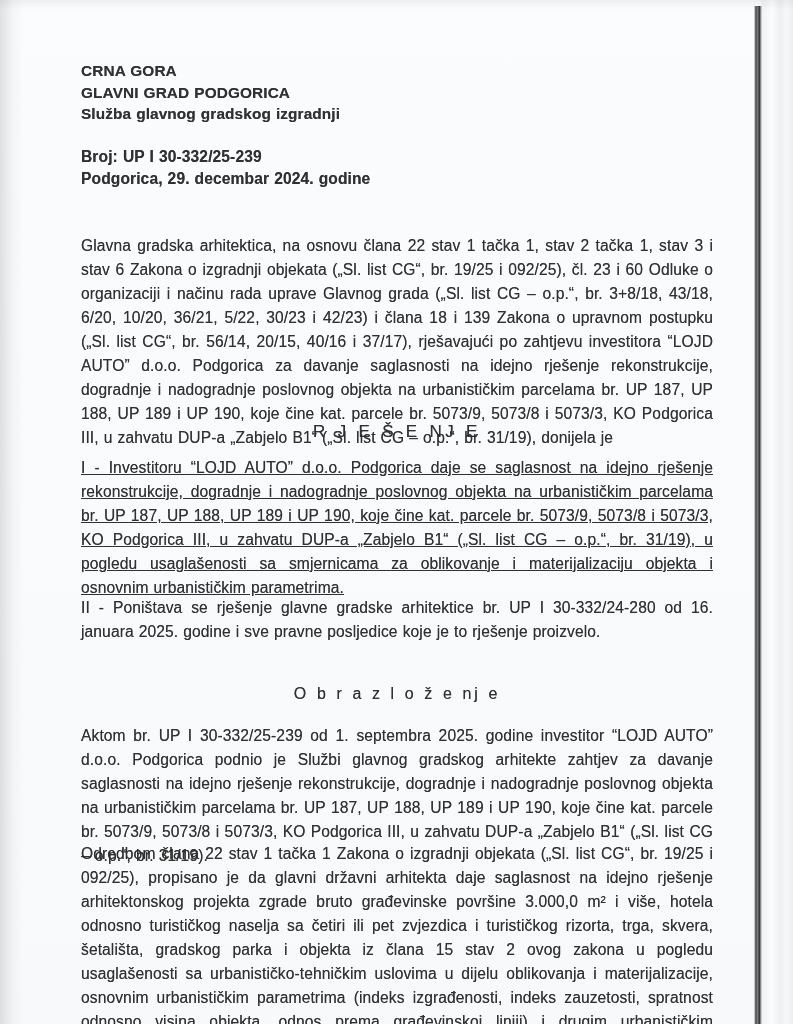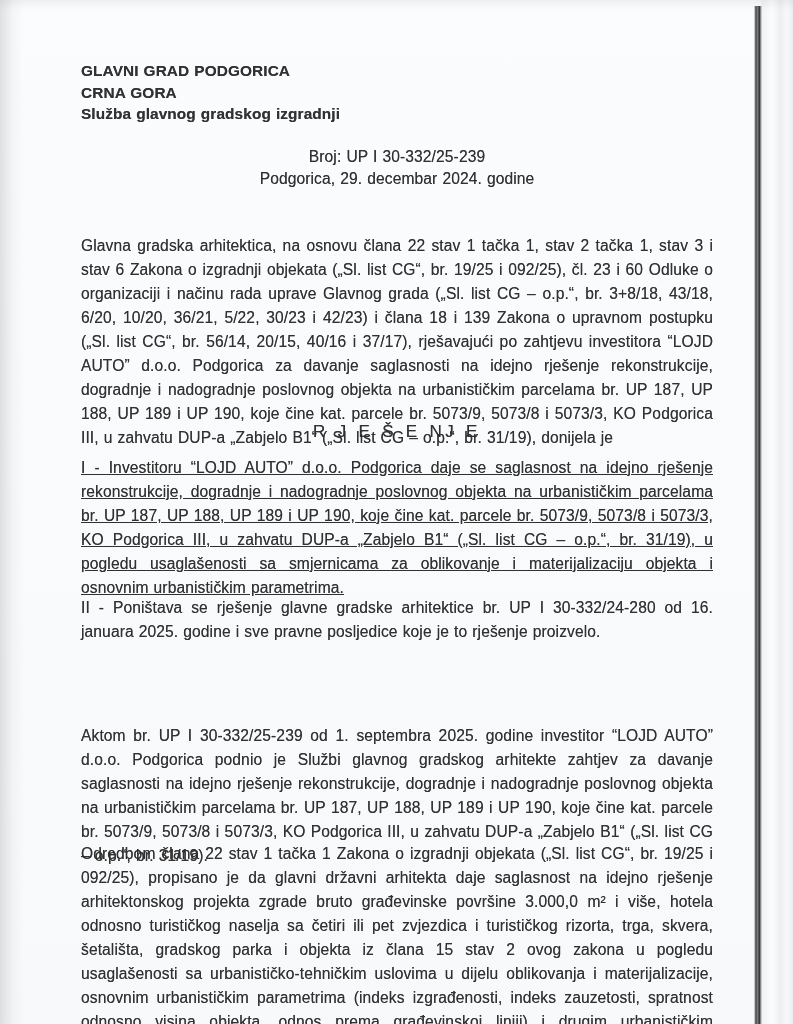--- a/index.html
+++ b/index.html
@@ -63,21 +63,22 @@
   .header-block {
     top: 60px;
     font-weight: bold;
     line-height: 21.5px;
     text-align: left;
     font-size: 15.4px;
   }
   .ref-block {
     top: 146px;
     line-height: 21.5px;
-    text-align: center;
+    text-align: left;
+    font-weight: bold;
   }
   .intro-block   { top: 206px; margin-top: 28px; }
   .title-block {
     text-align: center;
     font-weight: normal;
     letter-spacing: 3.5px;
     font-size: 17px;
   }
   .decision-title-block  { top: 420px; }
   .rationale-title-block { top: 682px; font-size: 16px; letter-spacing: 2.8px; }
@@ -91,36 +92,37 @@
 <body>
 
 <div class="page">
 
   <div class="right-margin-zone"></div>
   <div class="edge-dark-line"></div>
   <div class="left-shadow"></div>
   <div class="top-shadow"></div>
 
   <div class="block header-block">
+    <span class="hline">CRNA GORA</span>
     <span class="hline">GLAVNI GRAD PODGORICA</span>
-    <span class="hline">CRNA GORA</span>
     <span class="hline">Služba glavnog gradskog izgradnji</span>
   </div>
 
   <div class="block ref-block">
     <span class="hline">Broj: UP I 30-332/25-239</span>
     <span class="hline">Podgorica, 29. decembar 2024. godine</span>
   </div>
 
   <div class="block intro-block">Glavna gradska arhitektica, na osnovu člana 22 stav 1 tačka 1, stav 2 tačka 1, stav 3 i stav 6 Zakona o izgradnji objekata („Sl. list CG“, br. 19/25 i 092/25), čl. 23 i 60 Odluke o organizaciji i načinu rada uprave Glavnog grada („Sl. list CG – o.p.“, br. 3+8/18, 43/18, 6/20, 10/20, 36/21, 5/22, 30/23 i 42/23) i člana 18 i 139 Zakona o upravnom postupku („Sl. list CG“, br. 56/14, 20/15, 40/16 i 37/17), rješavajući po zahtjevu investitora “LOJD AUTO” d.o.o. Podgorica za davanje saglasnosti na idejno rješenje rekonstrukcije, dogradnje i nadogradnje poslovnog objekta na urbanističkim parcelama br. UP 187, UP 188, UP 189 i UP 190, koje čine kat. parcele br. 5073/9, 5073/8 i 5073/3, KO Podgorica III, u zahvatu DUP-a „Zabjelo B1“ („Sl. list CG – o.p.“, br. 31/19), donijela je</div>
 
   <div class="block title-block decision-title-block">R J E Š E NJ E</div>
 
   <div class="block item1-block">I - Investitoru “LOJD AUTO” d.o.o. Podgorica daje se saglasnost na idejno rješenje rekonstrukcije, dogradnje i nadogradnje poslovnog objekta na urbanističkim parcelama br. UP 187, UP 188, UP 189 i UP 190, koje čine kat. parcele br. 5073/9, 5073/8 i 5073/3, KO Podgorica III, u zahvatu DUP-a „Zabjelo B1“ („Sl. list CG – o.p.“, br. 31/19), u pogledu usaglašenosti sa smjernicama za oblikovanje i materijalizaciju objekta i osnovnim urbanističkim parametrima.</div>
 
   <div class="block item2-block">II - Poništava se rješenje glavne gradske arhitektice br. UP I 30-332/24-280 od 16. januara 2025. godine i sve pravne posljedice koje je to rješenje proizvelo.</div>
 
+  <div class="block title-block rationale-title-block">O b r a z l o ž e nj e</div>
 
   <div class="block rat1-block">Aktom br. UP I 30-332/25-239 od 1. septembra 2025. godine investitor “LOJD AUTO” d.o.o. Podgorica podnio je Službi glavnog gradskog arhitekte zahtjev za davanje saglasnosti na idejno rješenje rekonstrukcije, dogradnje i nadogradnje poslovnog objekta na urbanističkim parcelama br. UP 187, UP 188, UP 189 i UP 190, koje čine kat. parcele br. 5073/9, 5073/8 i 5073/3, KO Podgorica III, u zahvatu DUP-a „Zabjelo B1“ („Sl. list CG – o.p.“, br. 31/19).</div>
 
   <div class="block rat2-block">Odredbom člana 22 stav 1 tačka 1 Zakona o izgradnji objekata („Sl. list CG“, br. 19/25 i 092/25), propisano je da glavni državni arhitekta daje saglasnost na idejno rješenje arhitektonskog projekta zgrade bruto građevinske površine 3.000,0 m² i više, hotela odnosno turističkog naselja sa četiri ili pet zvjezdica i turističkog rizorta, trga, skvera, šetališta, gradskog parka i objekta iz člana 15 stav 2 ovog zakona u pogledu usaglašenosti sa urbanističko-tehničkim uslovima u dijelu oblikovanja i materijalizacije, osnovnim urbanističkim parametrima (indeks izgrađenosti, indeks zauzetosti, spratnost odnosno visina objekta, odnos prema građevinskoj liniji) i drugim urbanističkim parametrima (parkiranje i garažiranje vozila, stepen ozelenjenosti i namjena objekta). Shodno stavu 2</div>
 
 </div>
 
 </body></html>

